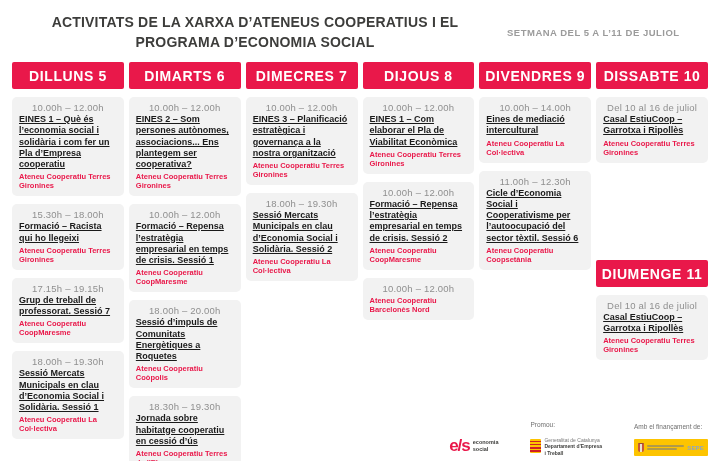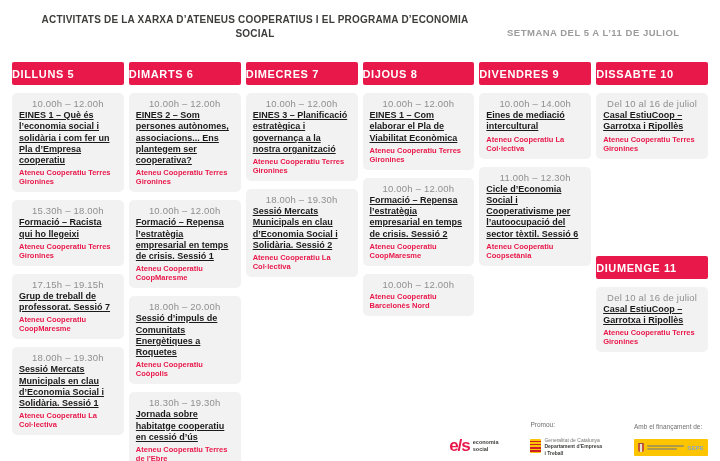--- a/index.html
+++ b/index.html
@@ -5,36 +5,36 @@
   * { margin:0; padding:0; box-sizing:border-box; }
   html,body { width:720px; height:461px; }
   body {
     font-family:"Liberation Sans", sans-serif;
     background:#ffffff;
     position:relative;
     overflow:hidden;
   }
   .page-header { position:absolute; top:13px; left:30px; width:450px; text-align:center; }
   .page-title {
-    font-size:10px; font-weight:bold; color:#3d3d3b;
+    font-size:14px; font-weight:bold; color:#3d3d3b;
     line-height:1.4; letter-spacing:0.2px;
   }
   .week-label {
     position:absolute; top:27px; left:507px;
     font-size:9.5px; font-weight:bold; color:#9b9b9b; letter-spacing:0.5px;text-align:right;
   }
   .week-grid {
     position:absolute; top:62px; left:12px; width:696px;
     display:grid; grid-template-columns:repeat(6,1fr); column-gap:5px;
     align-items:start;
   }
   .day-col { min-width:0; }
   .day-header {
     background:#e9184a; color:#ffffff;
-    font-size:11px; font-weight:bold; text-align:left;
+    font-size:14px; font-weight:bold; text-align:center;
     padding:6px 0 5px; border-radius:2px; letter-spacing:0.6px;
   }
   .day-col > .day-header:not(:first-child) { margin-top:97px; }
   .event-card {
     background:#f2f2f2; border-radius:5px;
     padding:5px 7px 6px; margin-top:8px;
   }
   .ev-time { font-size:9.5px; color:#8f8f8f; letter-spacing:0.2px; margin-bottom:1px;text-align:center; }
   .ev-title {
     font-size:9px; font-weight:bold; color:#1a1a1a;

